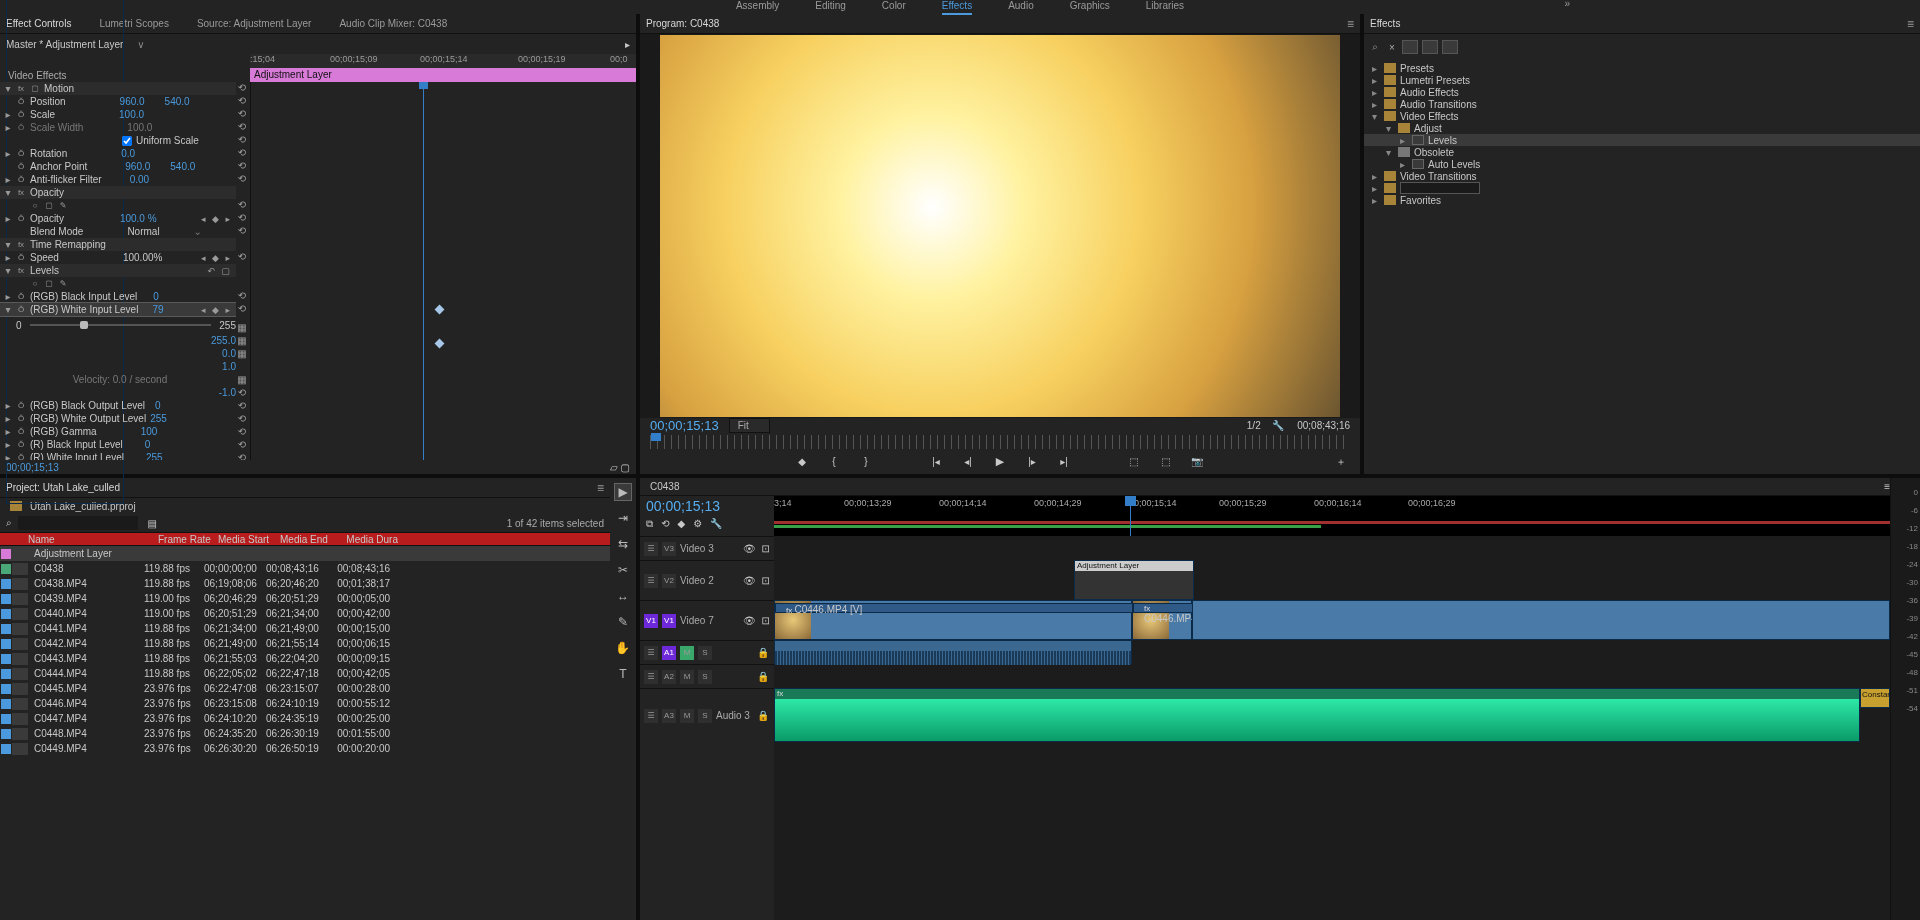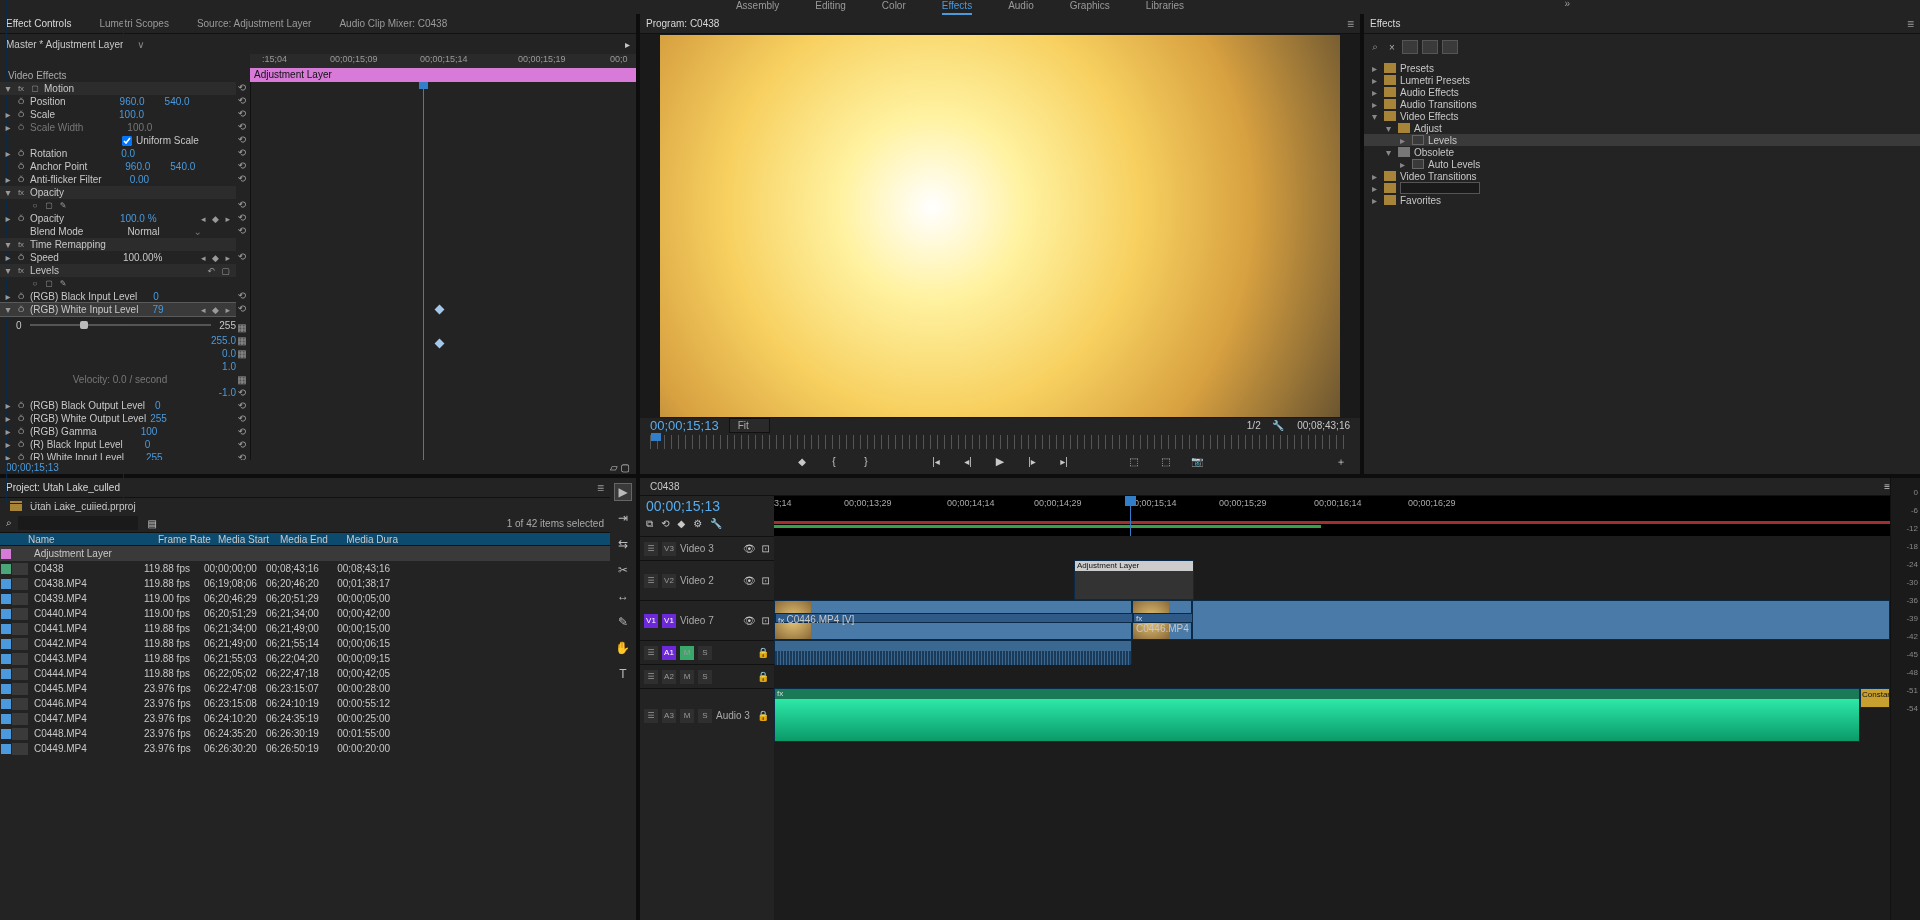--- a/index.html
+++ b/index.html
@@ -93,21 +93,21 @@
 .fx-foot{margin-top:auto; height:18px; border-top:1px solid #111; display:flex; justify-content:flex-end; gap:8px; padding-right:8px; align-items:center; color:#999;}
 
 
 #proj-wrap{grid-column:1; grid-row:3; display:flex;}
 .proj{flex:1; display:flex; flex-direction:column; background:#232323;}
 .proj .crumb{height:16px; display:flex; align-items:center; padding-left:10px; gap:8px;}
 .proj .crumb .fold{width:12px; height:10px; background:#a78438;}
 .proj .srch{height:18px; display:flex; align-items:center; padding:0 6px; gap:6px;}
 .proj .srch input{background:#1a1a1a; border:none; color:#ddd; width:120px; height:14px; padding-left:16px;}
 .proj .srch .cnt{margin-left:auto; color:#aaa;}
-.proj .cols{height:14px; display:flex; align-items:center; background:#0c4a6e; border-top:1px solid #111; border-bottom:1px solid #111;}
+.proj .cols{height:14px; display:flex; align-items:center; background:#b91c1c; border-top:1px solid #111; border-bottom:1px solid #111;}
 .proj .cols span{padding-left:6px; overflow:hidden;}
 .c0{width:22px;} .c1{width:130px;} .c2{width:60px;} .c3{width:62px;} .c4{width:62px;} .c5{width:62px;text-align:right;}
 .proj .list{flex:1; overflow:hidden;}
 .prow{height:15px; display:flex; align-items:center;}
 .prow .chip{width:10px; height:10px; margin:0 1px; background:#4a9add;}
 .prow .chip.m{background:#d87ad8;}
 .prow .chip.g{background:#4aa878;}
 .prow .icon{width:16px; height:12px; margin-right:4px; background:#3a3a3a;}
 .prow.sel{background:#3a3a3a;}
 
@@ -139,21 +139,21 @@
 .trk .lbl{color:#aaa;}
 .trk .ico{position:absolute; right:4px; display:flex; gap:6px; color:#888;}
 .trk.v{height:40px;}
 .trk.v.small{height:24px;}
 .trk.a{height:40px;}
 .trk.a3{height:54px;}
 .tl .trk-body{flex:1; position:relative; background:#1c1c1c;}
 .clip{position:absolute; height:100%; border:1px solid #0a2a48;}
 .clip.v1a{background:#4a7aa8;} 
 .clip.v1b{background:#4a7aa8;}
-.clip.hdr{height:10px; top:12px; font-size:8px; padding-left:2px; color:#ddd; background:#2f5a88;}
+.clip.hdr{height:10px; top:2px; font-size:8px; padding-left:10px; color:#ddd; background:#2f5a88;}
 .clip.adj{background:#333; }
 .clip.adj .top{height:10px; background:#ccc; color:#111; font-size:8px; padding-left:2px;}
 .clip.aud{background:#3a6890;}
 .clip.aud .wf{height:14px; margin-top:10px; background:repeating-linear-gradient(90deg,#1a3a58 0,#1a3a58 2px,#3a6890 2px,#3a6890 3px);}
 .clip.aud2{background:#0a4a38;}
 .clip.aud2 .top{height:10px; background:#1a7a58; color:#ddd; font-size:8px; padding-left:2px;}
 .clip.aud2 .wf{position:absolute; left:0; right:0; top:10px; bottom:0; background:linear-gradient(#2de8a8,#0a9a68);}
 .clip.const{background:#c8a030; color:#111; font-size:8px; padding:1px;}
 .thumb{width:36px; height:100%; background:radial-gradient(circle,#e8c878,#8a6838);}
 .tl .drop{position:absolute; right:6px; top:20px; width:10px; height:10px; background:#e83030;}
@@ -189,21 +189,21 @@
       </div>
       <div class="ec-head">
         <span>Master * Adjustment Layer</span>
         <span class="sep">∨</span>
         <span class="clip">C0438 * Adjustment Layer</span>
         <span style="margin-left:auto">▸</span>
       </div>
       <div class="ec-tl-head">
         <div class="spacer"></div>
         <div class="ec-tc">
-          <span class="tick" style="left:12px">:15;04</span>
+          <span class="tick" style="left:0">:15;04</span>
           <span class="tick" style="left:80px">00;00;15;09</span>
           <span class="tick" style="left:170px">00;00;15;14</span>
           <span class="tick" style="left:268px">00;00;15;19</span>
           <span class="tick" style="left:360px">00;0</span>
         </div>
       </div>
       <div class="ec-clipbar">
         <div class="spacer">Video Effects</div>
         <div class="bar">Adjustment Layer</div>
       </div>
@@ -782,21 +782,21 @@
               <span>⧉</span>
               <span>⟲</span>
               <span>◆</span>
               <span>⚙</span>
               <span>🔧</span>
             </div>
           </div>
           <div class="ruler">
             <span class="tick" style="left:0">3;14</span>
             <span class="tick" style="left:70px">00;00;13;29</span>
-            <span class="tick" style="left:173px">00;00;14;14</span>
+            <span class="tick" style="left:165px">00;00;14;14</span>
             <span class="tick" style="left:260px">00;00;14;29</span>
             <span class="tick" style="left:355px">00;00;15;14</span>
             <span class="tick" style="left:445px">00;00;15;29</span>
             <span class="tick" style="left:540px">00;00;16;14</span>
             <span class="tick" style="left:634px">00;00;16;29</span>
             <div class="bar"></div>
               <div class="bar g" style="bottom:8px; height:3px;"></div>
             <div class="ph" style="left:356px"></div>
           </div>
         </div>

